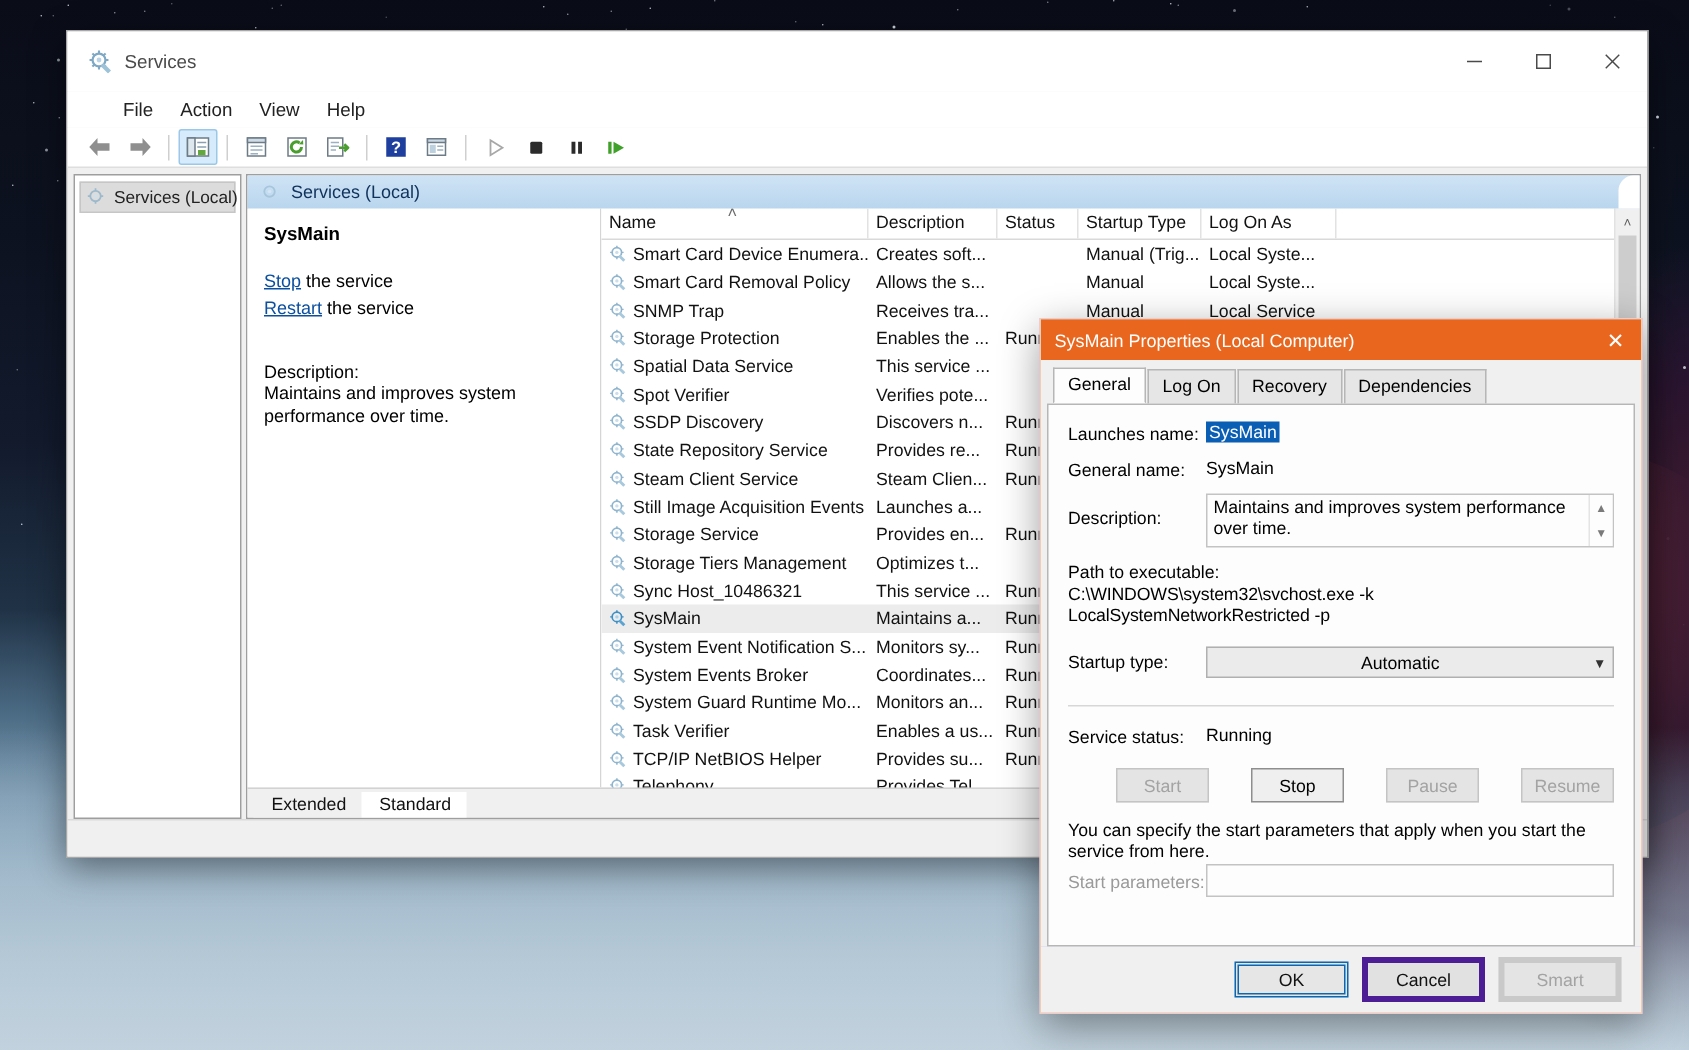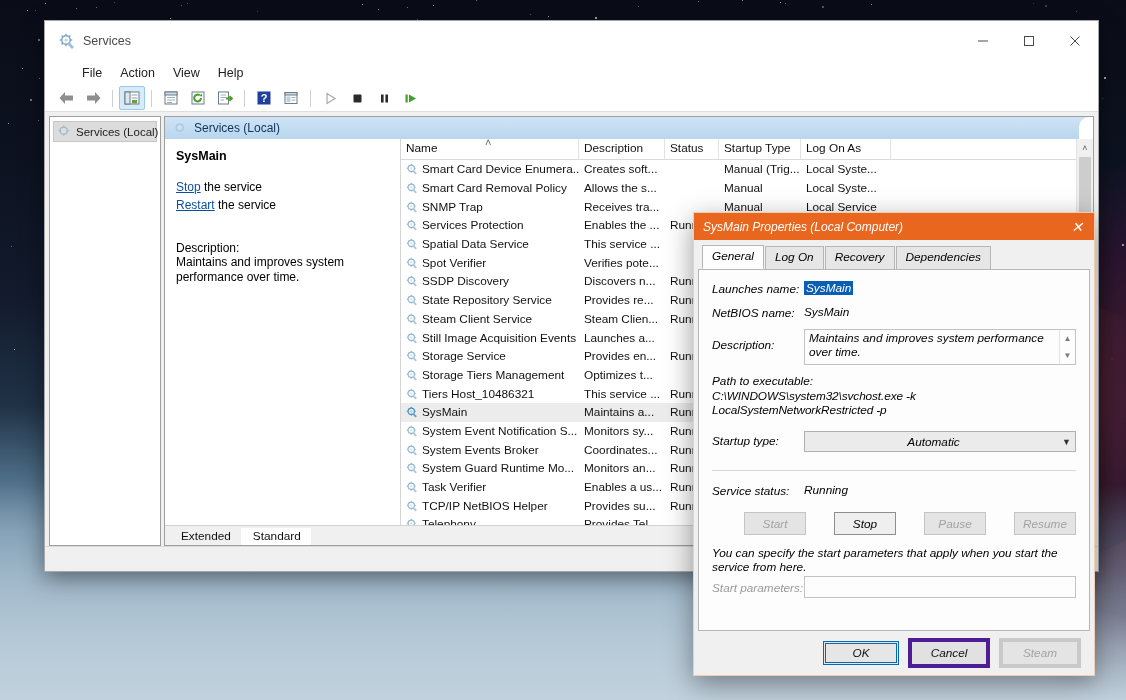--- a/index.html
+++ b/index.html
@@ -139,21 +139,21 @@
   }
   .mtab.active{background:#ffffff;}
   .statusbar{height:24px;flex:0 0 auto;background:#f0f0f0;border-top:1px solid #dadada;}
 
   
   #props-dialog{
     position:absolute;left:693px;top:212px;width:400px;height:462px;
     background:#c4b5fd;border:1px solid #f3cdb3;
     box-shadow:0 8px 26px rgba(0,0,0,.4);
     display:flex;flex-direction:column;
-    font-size:11.8px;color:#000;font-style:italic;
+    font-size:11.8px;color:#000;
   }
   .dlg-title{
     height:27px;flex:0 0 auto;background:#e8661e;color:#fff;display:flex;align-items:center;
     padding-left:9px;font-size:12px;
   }
   .dlg-title .t{flex:1 1 auto;}
   .dlg-close{width:34px;height:27px;display:flex;align-items:center;justify-content:center;font-size:14px;}
   .dlg-body{flex:1 1 auto;background:#f0f0f0;padding:5px 4px 0 4px;display:flex;flex-direction:column;min-height:0;}
   .dlg-tabs{display:flex;gap:1px;padding-left:4px;}
   .dtab{
@@ -658,21 +658,21 @@
                       <circle cx="7" cy="7" r="1.5" fill="#cadeeb"></circle>
                       <g stroke="#8fb4cd" stroke-width="1.3">
                         <line x1="7" y1="1" x2="7" y2="2.6"></line>
                         <line x1="7" y1="11.4" x2="7" y2="13"></line>
                         <line x1="1" y1="7" x2="2.6" y2="7"></line>
                         <line x1="11.4" y1="7" x2="13" y2="7"></line>
                       </g>
                       <path d="M10 9 l4.5 4.5 -1.8 1.8 -4.5 -4.5z" fill="#a8c8dd"></path>
                     </svg>
                   </span>
-                  <span>Services Protection</span>
+                  <span>Storage Protection</span>
                 </div>
                 <div class="cell c-desc">Enables the ...</div>
                 <div class="cell c-status">Running</div>
                 <div class="cell c-startup"></div>
                 <div class="cell c-logon"></div>
               </div>
               <div class="lv-row">
                 <div class="cell name c-name">
                   <span>
                     <svg width="12" height="12" viewBox="0 0 16 16">
@@ -856,21 +856,21 @@
                       <circle cx="7" cy="7" r="1.5" fill="#cadeeb"></circle>
                       <g stroke="#8fb4cd" stroke-width="1.3">
                         <line x1="7" y1="1" x2="7" y2="2.6"></line>
                         <line x1="7" y1="11.4" x2="7" y2="13"></line>
                         <line x1="1" y1="7" x2="2.6" y2="7"></line>
                         <line x1="11.4" y1="7" x2="13" y2="7"></line>
                       </g>
                       <path d="M10 9 l4.5 4.5 -1.8 1.8 -4.5 -4.5z" fill="#a8c8dd"></path>
                     </svg>
                   </span>
-                  <span>Tiers Host_10486321</span>
+                  <span>Sync Host_10486321</span>
                 </div>
                 <div class="cell c-desc">This service ...</div>
                 <div class="cell c-status">Running</div>
                 <div class="cell c-startup"></div>
                 <div class="cell c-logon"></div>
               </div>
               <div class="lv-row selected">
                 <div class="cell name c-name">
                   <span>
                     <svg width="12" height="12" viewBox="0 0 16 16">
@@ -1067,21 +1067,21 @@
     <div class="dlg-page">
 
       <div class="frow">
         <div class="flabel">Launches name:</div>
         <div class="fval">
           <span class="sel-text">SysMain</span>
         </div>
       </div>
 
       <div class="frow">
-        <div class="flabel">NetBIOS name:</div>
+        <div class="flabel">General name:</div>
         <div class="fval">SysMain</div>
       </div>
 
       <div class="frow">
         <div class="flabel" style="padding-top:9px">Description:</div>
         <div class="fval">
           <div class="desc-box">
             <div class="desc-text">Maintains and improves system performance over time.</div>
             <div class="desc-spin">
               <div class="spin-b">▲</div>
@@ -1124,15 +1124,15 @@
         <div class="flabel">Start parameters:</div>
         <div class="param-input"></div>
       </div>
 
     </div>
   </div>
 
   <div class="dlg-footer">
     <div class="fbtn default">OK</div>
     <div class="fbtn">Cancel</div>
-    <div class="fbtn disabled">Steam</div>
+    <div class="fbtn disabled">Smart</div>
   </div>
 </div>
 
 </body></html>

